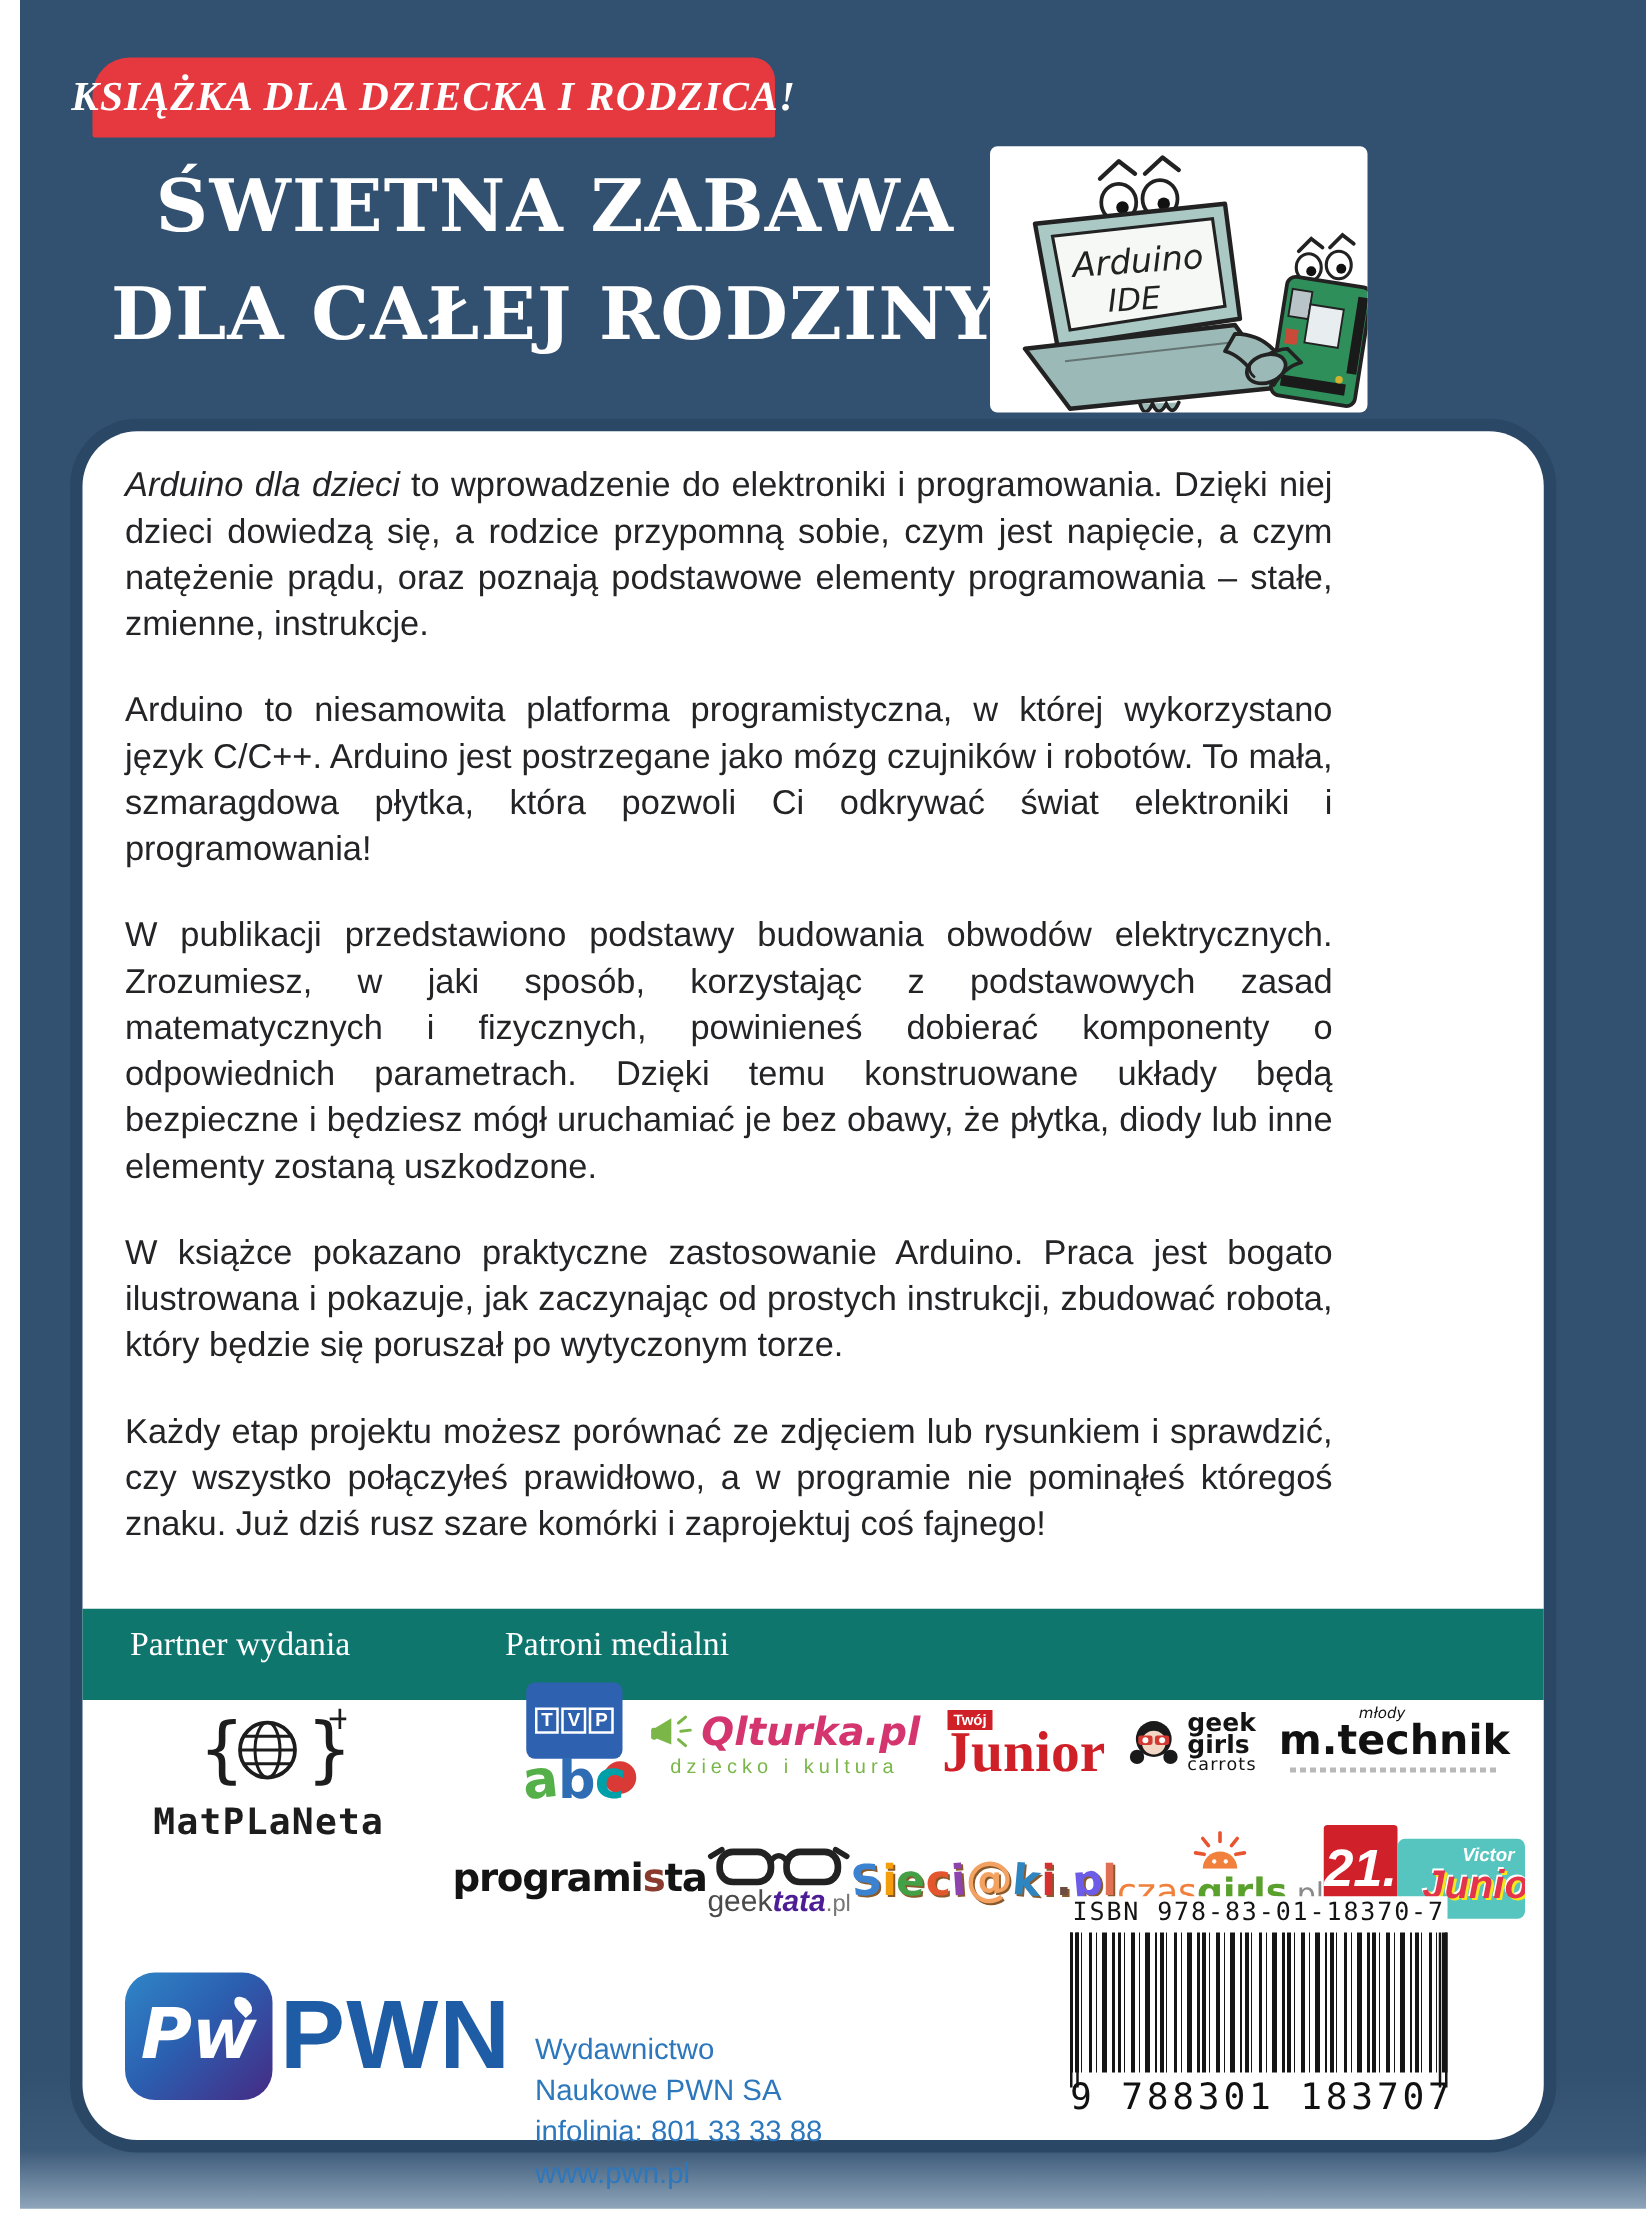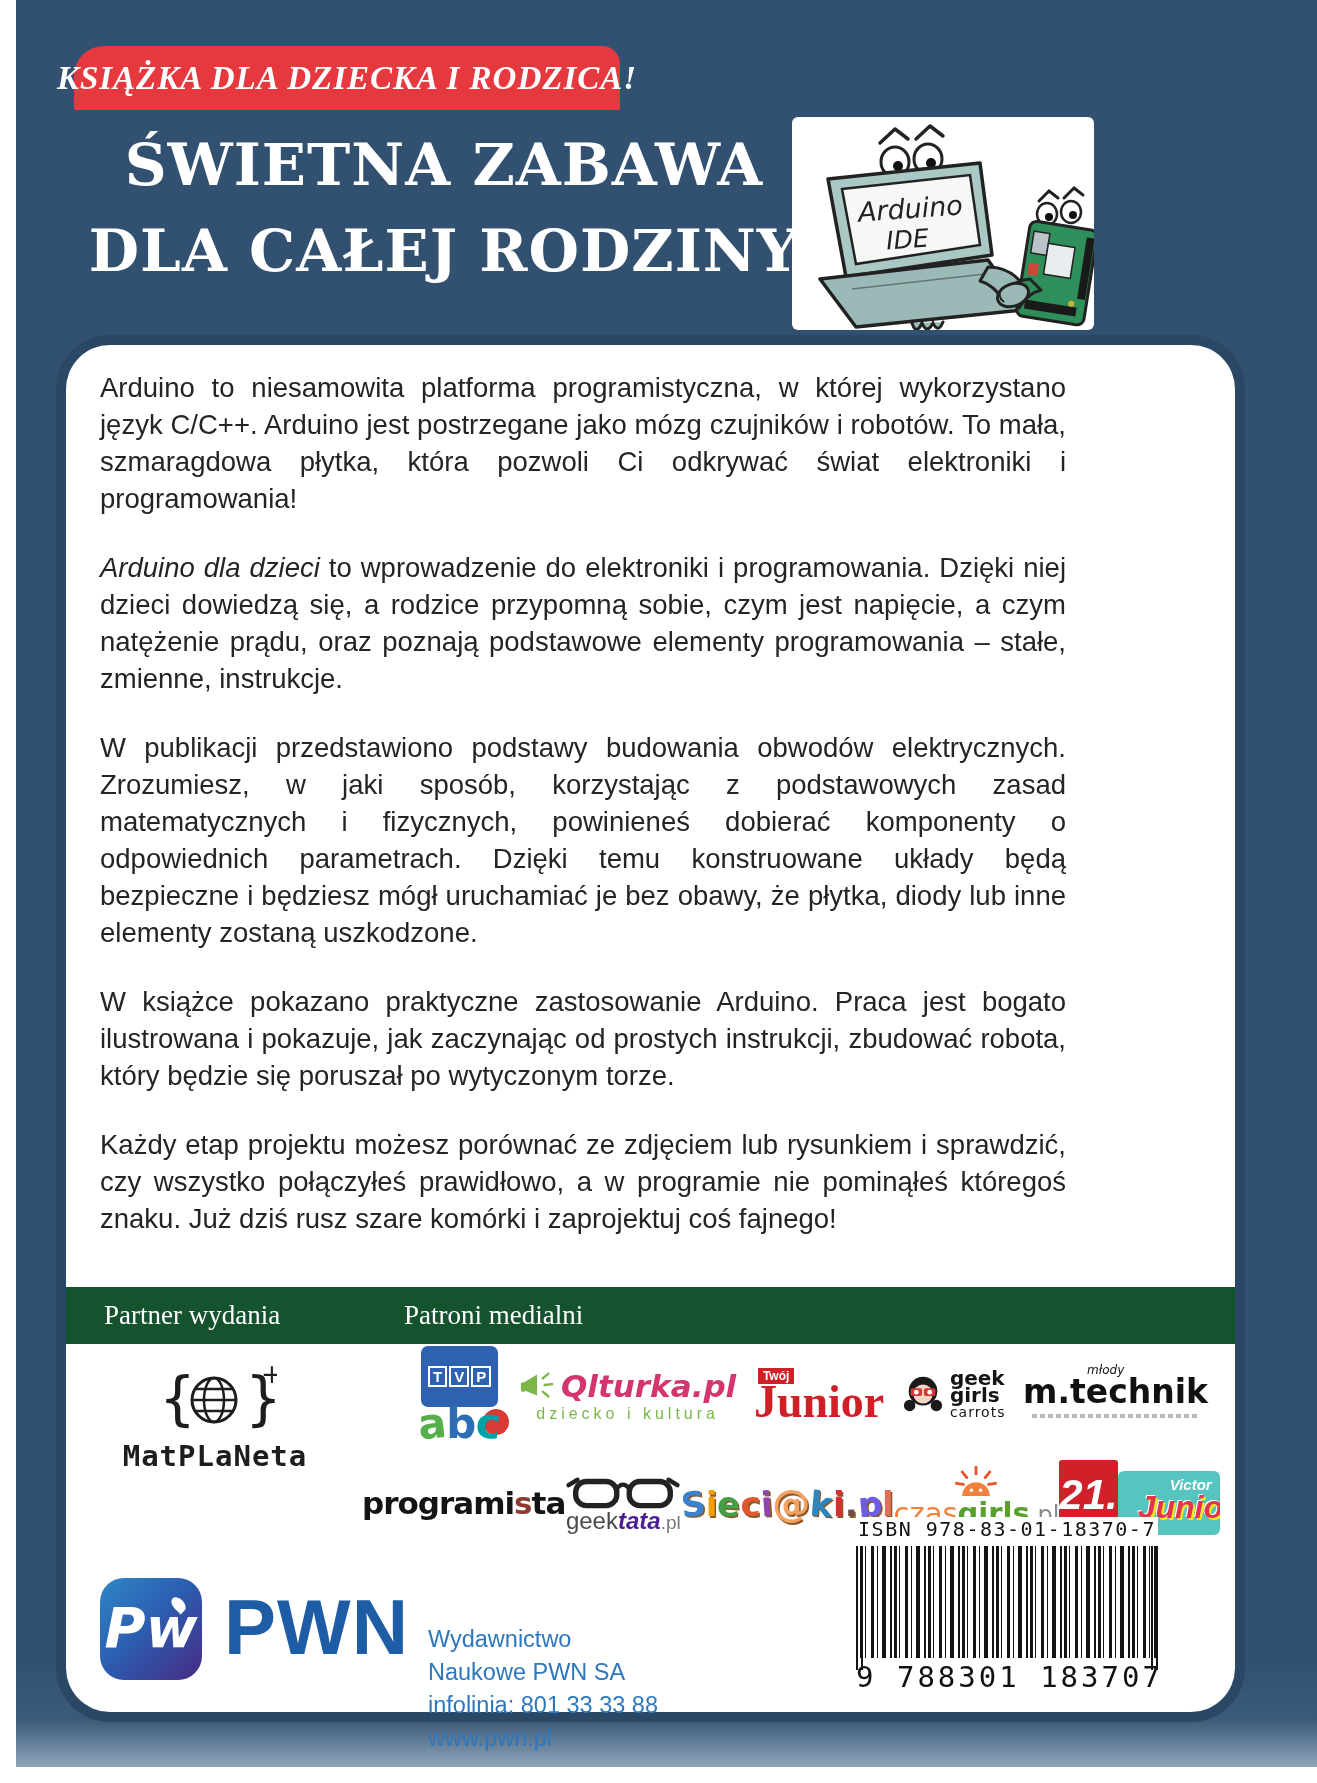--- a/index.html
+++ b/index.html
@@ -40,21 +40,21 @@
     background:#ffffff;border-radius:44px;box-shadow:0 0 0 10px #2b4766;
   }
   .body-text{
     position:absolute;left:34px;top:24px;width:966px;
     color:#242427;font-size:27.5px;line-height:37px;text-align:justify;
   }
   .body-text p{margin:0 0 32px 0;}
   .body-text i{font-style:italic;}
   
   .strip{
-    position:absolute;left:0;right:0;top:942px;height:57px;background:#14532d;
+    position:absolute;left:0;right:0;top:942px;height:73px;background:#0f766e;
     color:#fff;font-family:"Liberation Serif",serif;font-size:27px;
   }
   .strip .lbl{position:absolute;top:0;line-height:57px;white-space:nowrap;}
   .strip .lbl.partner{left:38px;}
   .strip .lbl.patrons{left:338px;}
   
   .matplaneta{position:absolute;left:30px;top:1018px;width:238px;text-align:center;color:#1d1d1d;}
   .matplaneta .word{font-family:"DejaVu Sans Mono",monospace;font-weight:bold;font-size:29px;letter-spacing:1px;margin-top:2px;}
   .patron-row1{position:absolute;left:352px;top:1002px;width:790px;height:96px;display:flex;justify-content:space-between;align-items:center;}
   .patron-row2{position:absolute;left:296px;top:1102px;width:858px;height:112px;display:flex;justify-content:space-between;align-items:center;}
@@ -115,21 +115,21 @@
   
   .wiek21{background:#d0202a;color:#fff;width:66px;height:86px;border-radius:3px;display:flex;flex-direction:column;justify-content:center;align-items:center;}
   .wiek21 .num{font-weight:bold;font-size:42px;line-height:40px;font-style:italic;}
   .wiek21 .word{font-weight:bold;font-size:15px;letter-spacing:2px;}
   
   .victor{background:#56c5c0;width:148px;height:64px;border-radius:6px;position:relative;overflow:hidden;}
   .victor .v{position:absolute;left:52px;top:5px;color:#fff;font-weight:bold;font-style:italic;font-size:15px;}
   .victor .j{position:absolute;left:20px;top:18px;color:#e3344b;font-weight:bold;font-style:italic;font-size:32px;text-shadow:2px 2px 0 #f8e71c,-1px -1px 0 #fff;}
   
   .pwn-square{
-    position:absolute;left:34px;top:1233px;width:102px;height:102px;border-radius:24px;
+    position:absolute;left:34px;top:1233px;width:118px;height:102px;border-radius:24px;
     background:linear-gradient(135deg,#2f86c8 0%,#2b5fb0 45%,#462a84 100%);
     display:flex;align-items:center;justify-content:center;
   }
   .pwn-square .mono{color:#fff;font-weight:bold;font-style:italic;font-size:56px;font-family:"DejaVu Sans",sans-serif;margin-top:-4px;}
   .pwn-square .flame{position:absolute;right:18px;top:18px;width:11px;height:17px;background:#fff;border-radius:50% 50% 50% 0;transform:rotate(-45deg);}
   .pwn-word{position:absolute;left:158px;top:1236px;color:#1e5da6;font-weight:bold;font-size:78px;line-height:92px;letter-spacing:1px;font-family:"Liberation Sans",sans-serif;}
   .pwn-contact{position:absolute;left:362px;top:1232px;color:#2d77bd;font-size:23.5px;line-height:33px;margin-top:46px;}
   
   .isbn{position:absolute;left:790px;top:1172px;width:302px;text-align:center;background:#fff;}
   .isbn .label{font-family:"DejaVu Sans Mono",monospace;font-size:20px;letter-spacing:1.5px;color:#141414;white-space:nowrap;}
@@ -197,22 +197,22 @@
 
       <path d="M238,162 C226,163 217,169 211,177 L227,191 C233,181 241,175 249,173 Z" fill="#2f8f5b" stroke="#222" stroke-width="3" stroke-linejoin="round"></path>
       <ellipse cx="221" cy="178" rx="16" ry="11" transform="rotate(-20 221 178)" fill="#9bb9b6" stroke="#222" stroke-width="3"></ellipse>
       <path d="M209,172 q-4,8 3,13" stroke="#222" stroke-width="2" fill="none"></path>
     </svg>
   </div>
 
   <div class="card">
 
     <div class="body-text">
+      <p><i>Arduino dla dzieci</i><span> to wprowadzenie do elektroniki i programowania. Dzięki niej dzieci dowiedzą się, a rodzice przypomną sobie, czym jest napięcie, a czym natężenie prądu, oraz poznają podstawowe elementy programowania – stałe, zmienne, instrukcje.</span></p>
       <p>Arduino to niesamowita platforma programistyczna, w której wykorzystano język C/C++. Arduino jest postrzegane jako mózg czujników i robotów. To mała, szmaragdowa płytka, która pozwoli Ci odkrywać świat elektroniki i programowania!</p>
-      <p><i>Arduino dla dzieci</i><span> to wprowadzenie do elektroniki i programowania. Dzięki niej dzieci dowiedzą się, a rodzice przypomną sobie, czym jest napięcie, a czym natężenie prądu, oraz poznają podstawowe elementy programowania – stałe, zmienne, instrukcje.</span></p>
       <p>W publikacji przedstawiono podstawy budowania obwodów elektrycznych. Zrozumiesz, w jaki sposób, korzystając z podstawowych zasad matematycznych i fizycznych, powinieneś dobierać komponenty o odpowiednich parametrach. Dzięki temu konstruowane układy będą bezpieczne i będziesz mógł uruchamiać je bez obawy, że płytka, diody lub inne elementy zostaną uszkodzone.</p>
       <p>W książce pokazano praktyczne zastosowanie Arduino. Praca jest bogato ilustrowana i pokazuje, jak zaczynając od prostych instrukcji, zbudować robota, który będzie się poruszał po wytyczonym torze.</p>
       <p>Każdy etap projektu możesz porównać ze zdjęciem lub rysunkiem i sprawdzić, czy wszystko połączyłeś prawidłowo, a w programie nie pominąłeś któregoś znaku. Już dziś rusz szare komórki i zaprojektuj coś fajnego!</p>
     </div>
 
     <div class="strip">
       <span class="lbl partner">Partner wydania</span>
       <span class="lbl patrons">Patroni medialni</span>
     </div>
 

